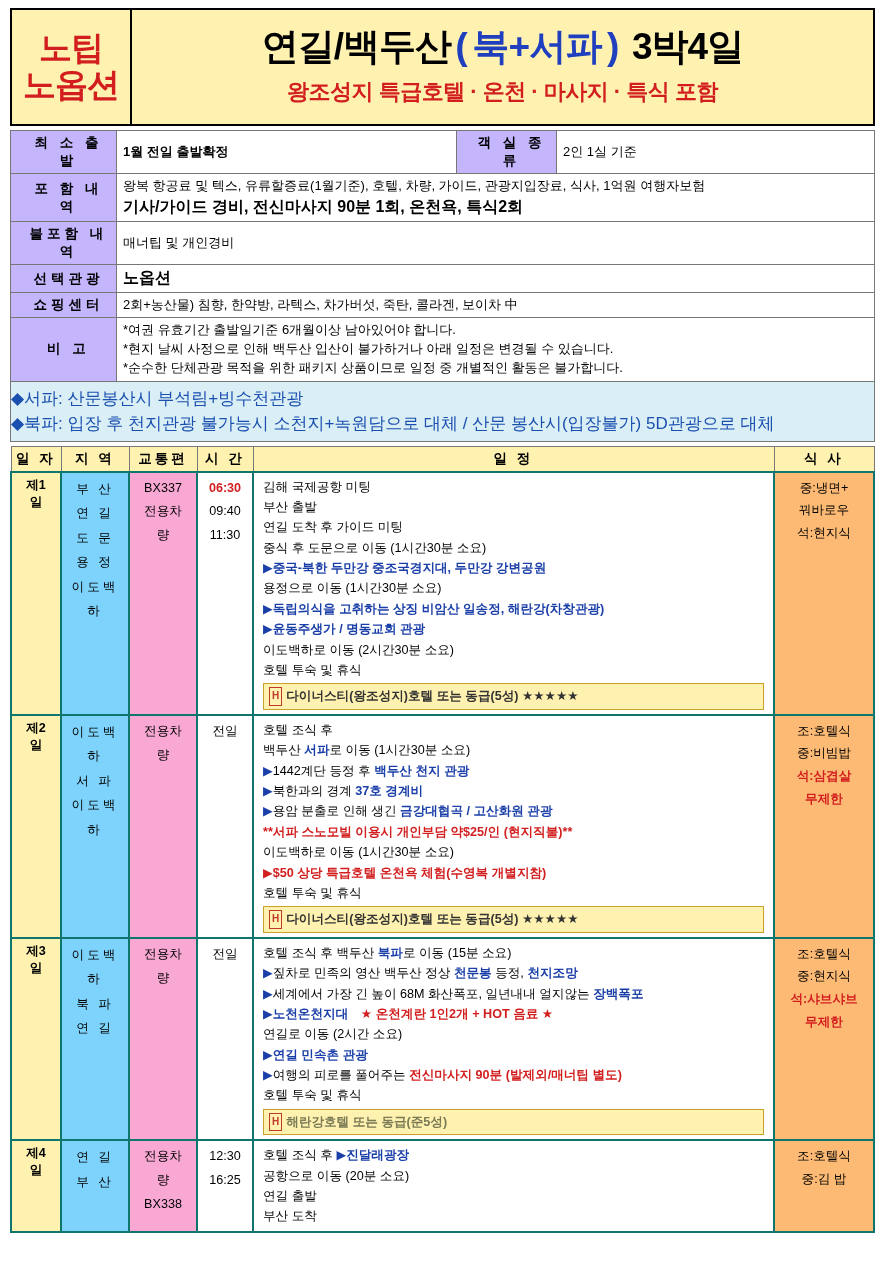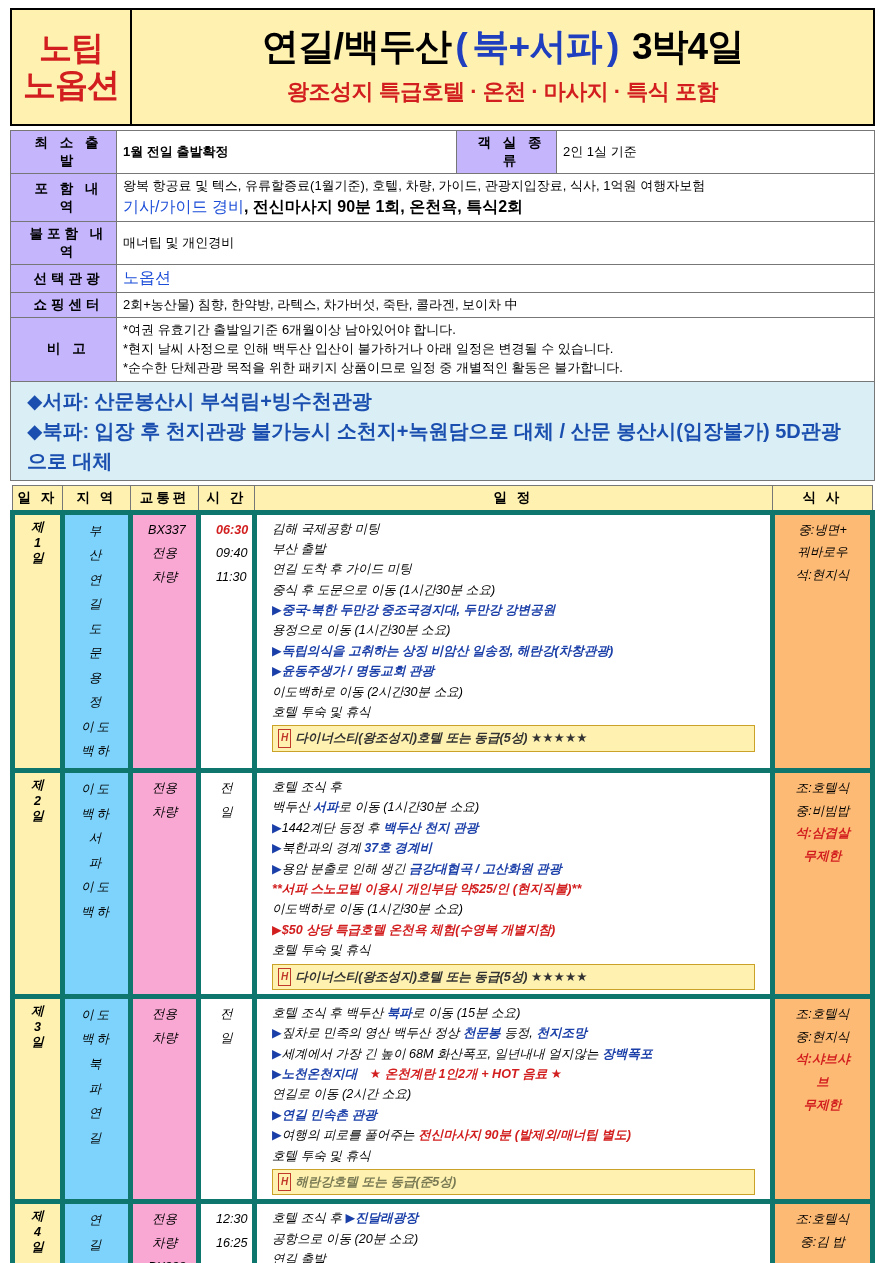--- a/index.html
+++ b/index.html
@@ -14,32 +14,32 @@
   .hdr-title{font-size:37px;font-weight:bold;letter-spacing:-1px;line-height:1.1;white-space:nowrap;}
   .hdr-title .blue{color:#1F3FBF;font-family:Liberation Mono, monospace;}
   .hdr-sub{font-size:22px;font-weight:bold;color:#D21E1E;margin-top:8px;letter-spacing:-0.5px;}
 
   
   table{border-collapse:collapse;}
   .info{width:100%;margin-top:4px;table-layout:fixed;}
   .info td{border:1px solid #777;font-size:13px;padding:3px 6px;vertical-align:middle;}
   .info td.lbl{background:#c4b5fd;text-align:center;font-weight:bold;letter-spacing:4px;font-size:13.5px;padding-left:16px;}
   .info td.val{background:#fff;}
-  .red-b{color:#1d4ed8;font-weight:normal;}
+  .red-b{color:#000000;font-weight:bold;}
   .t16{font-size:16px;}
   .note{line-height:1.45;font-size:12.5px;}
 
   
-  .band{border:1px solid #777;border-top:none;background:#D9EEF5;padding:4px 16px;font-size:20px;font-weight:bold;line-height:1.5;}
+  .band{border:1px solid #777;border-top:none;background:#D9EEF5;padding:4px 0;font-size:17px;font-weight:normal;line-height:1.5;}
   .band .b1{color:#1A4FAF;}
 
   
   .itin{width:100%;margin-top:4px;table-layout:fixed;}
   .itin th{border:1px solid #777;background:#FFF2B0;font-size:13.5px;font-weight:bold;letter-spacing:3px;padding:3px 0;margin-top:32px;}
-  .itin td{border:5px solid #0f766e;font-size:12.6px;vertical-align:top;padding:4px 15px;font-style:italic;}
+  .itin td{border:2px solid #0f766e;font-size:12.6px;vertical-align:top;padding:4px 9px;}
   .c-day{background:#FFF2B0;text-align:center;font-weight:bold;vertical-align:middle;font-size:13px;}
   .c-area{background:#7dd3fc;text-align:center;vertical-align:top;font-size:12.6px;line-height:1.95;letter-spacing:3px;}
   .c-trans{background:#f9a8d4;text-align:center;vertical-align:top;font-size:12.4px;line-height:1.9;}
   .c-time{background:#fff;text-align:center;vertical-align:top;font-size:12.4px;line-height:1.9;}
   .c-plan{background:#fff;vertical-align:top;line-height:1.62;}
   .c-meal{background:#fdba74;text-align:center;vertical-align:middle;font-size:12.4px;line-height:1.8;}
   .t-red{color:#D21E1E;font-weight:bold;}
   .blue-b{color:#1B3FA8;font-weight:bold;}
   .hotel{background:#FFF2B0;border:1px solid #C9A227;margin-top:3px;padding:2px 5px;font-weight:bold;color:#333;}
   .hotel .hi{display:inline-block;border:1px solid #C0392B;color:#C0392B;font-size:10px;padding:0 2px;margin-right:4px;vertical-align:1px;}

